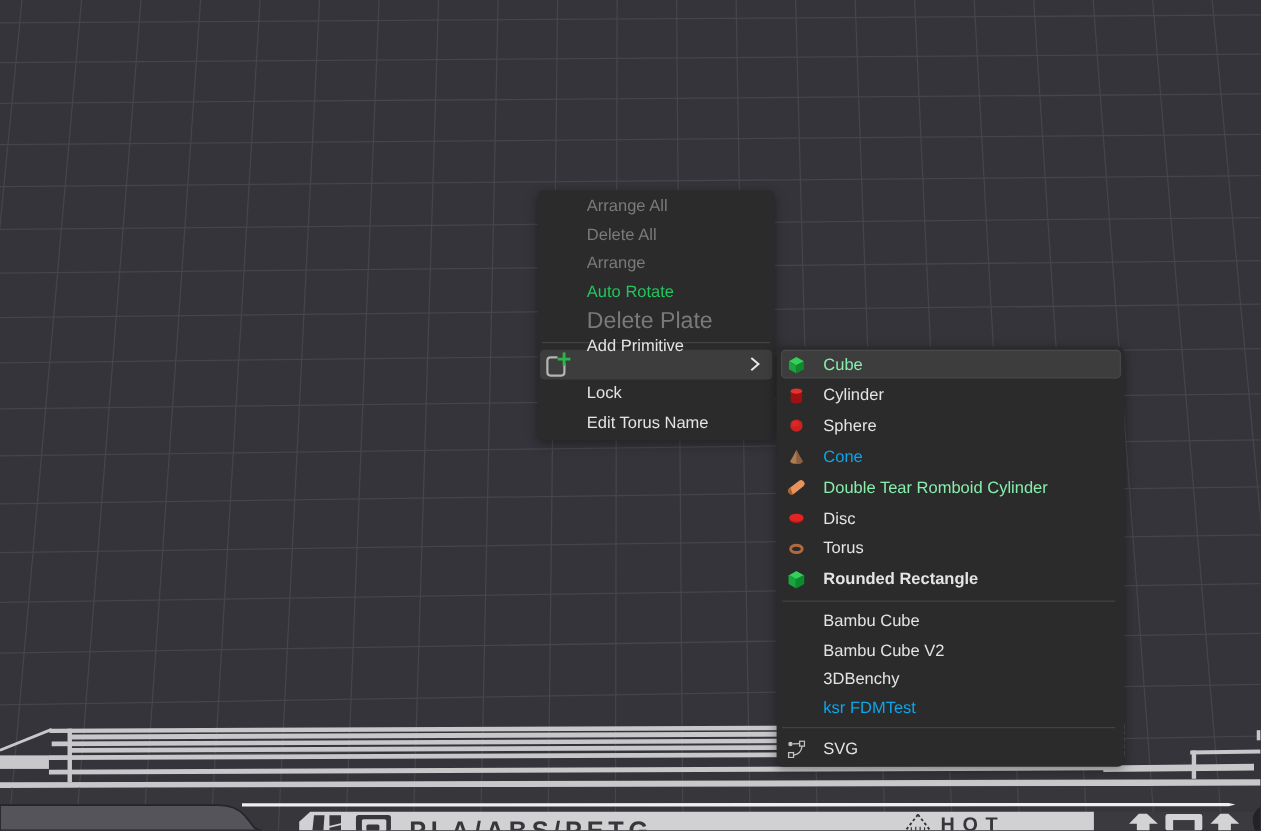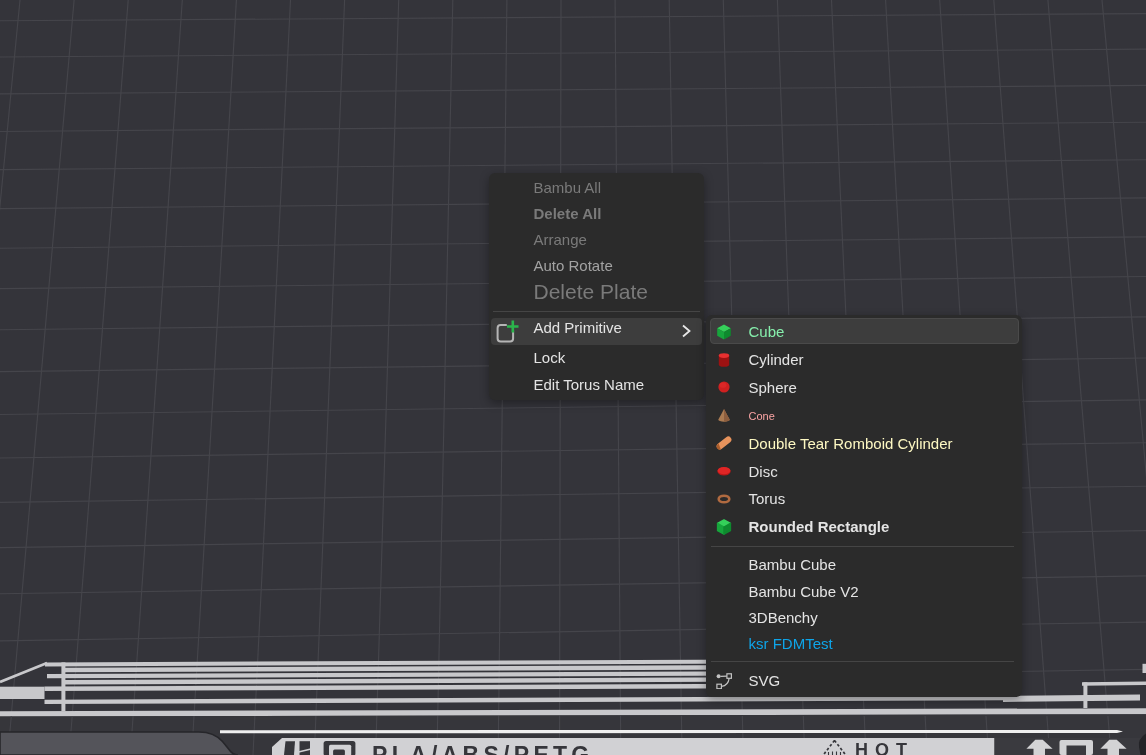--- a/index.html
+++ b/index.html
@@ -100,32 +100,32 @@
     <path d="M828.5,756 L828.5,752 M832.5,755.5 L832.5,751.5 M836.5,755.5 L836.5,751.5 M840.5,756 L840.5,752" stroke="#36363b" stroke-width="1.1" fill="none"></path>
     <text x="855" y="755.8" font-family="Liberation Sans, sans-serif" font-weight="bold" font-size="18px" letter-spacing="7" fill="#36363b">HOT</text>
     <rect x="994.5" y="738" width="151.5" height="17" fill="#3a3a3f"></rect>
     <polygon points="1026.4,748.8 1035.3,739.8 1042.7,739.8 1052.6,748.8 1045.0,748.8 1045.0,755.0 1033.5,755.0 1033.5,748.8" fill="#d3d3d5"></polygon>
     <polygon points="1100.4,748.8 1109.3,739.8 1116.7,739.8 1126.6,748.8 1119.0,748.8 1119.0,755.0 1107.5,755.0 1107.5,748.8" fill="#d3d3d5"></polygon>
     <rect x="1059.5" y="740" width="33.5" height="15" rx="2" fill="#d3d3d5"></rect>
     <rect x="1066.5" y="745.5" width="19.5" height="9.5" fill="#3a3a3f"></rect>
     <path d="M1146,733.5 Q1137.5,739 1139,747 L1140.5,755 L1146,755 Z" fill="#232327"></path>
 </svg>
 <div style="position:absolute;left:488.5px;top:172.5px;width:215.5px;height:227px;background:#2b2b2b;border-radius:6px;box-shadow:0 3px 10px rgba(0,0,0,0.35)"></div>
-<div style="position:absolute;left:533.5px;top:177.6px;height:20px;line-height:20px;font-size:15px;color:#7a7a7a;font-weight:normal;white-space:nowrap">Bambu All</div>
-<div style="position:absolute;left:533.5px;top:203.6px;height:20px;line-height:20px;font-size:15px;color:#7a7a7a;font-weight:bold;white-space:nowrap">Delete All</div>
+<div style="position:absolute;left:533.5px;top:177.6px;height:20px;line-height:20px;font-size:15px;color:#7a7a7a;font-weight:normal;white-space:nowrap">Arrange All</div>
+<div style="position:absolute;left:533.5px;top:203.6px;height:20px;line-height:20px;font-size:15px;color:#7a7a7a;font-weight:normal;white-space:nowrap">Delete All</div>
 <div style="position:absolute;left:533.5px;top:229.6px;height:20px;line-height:20px;font-size:15px;color:#7a7a7a;font-weight:normal;white-space:nowrap">Arrange</div>
-<div style="position:absolute;left:533.5px;top:255.60000000000002px;height:20px;line-height:20px;font-size:15px;color:#a3a3a3;font-weight:normal;white-space:nowrap">Auto Rotate</div>
+<div style="position:absolute;left:533.5px;top:255.60000000000002px;height:20px;line-height:20px;font-size:15px;color:#22c55e;font-weight:normal;white-space:nowrap">Auto Rotate</div>
 <div style="position:absolute;left:533.5px;top:281.6px;height:20px;line-height:20px;font-size:21px;color:#7a7a7a;font-weight:normal;white-space:nowrap">Delete Plate</div>
 <div style="position:absolute;left:493px;top:310.5px;width:207px;height:1px;background:#454545"></div>
 <div style="position:absolute;left:490.5px;top:318px;width:211.5px;height:27px;background:#3d3d3d;border-radius:4px"></div>
 <svg style="position:absolute;left:496px;top:318px" width="24" height="26" viewBox="0 0 24 26">
     <path d="M10.8,6.9 L4.6,6.9 Q1.6,6.9 1.6,9.9 L1.6,20.4 Q1.6,23.4 4.6,23.4 L14.1,23.4 Q17.1,23.4 17.1,20.4 L17.1,12.3" fill="none" stroke="#b5b5b5" stroke-width="2"></path>
     <path d="M16.8,2.5 L16.8,14.5 M11,8.5 L22.5,8.5" stroke="#2bb54c" stroke-width="2.6" fill="none"></path>
   </svg>
-<div style="position:absolute;left:533.5px;top:318px;height:20px;line-height:20px;font-size:15px;color:#e4e4e4;font-weight:normal;white-space:nowrap">Add Primitive</div>
+<div style="position:absolute;left:533.5px;top:305px;height:20px;line-height:20px;font-size:15px;color:#e4e4e4;font-weight:normal;white-space:nowrap">Add Primitive</div>
 <svg style="position:absolute;left:680px;top:323px" width="12" height="16" viewBox="0 0 12 16">
     <path d="M3,2.5 L9.5,8 L3,13.5" fill="none" stroke="#e8e8e8" stroke-width="1.8"></path>
   </svg>
 <div style="position:absolute;left:533.5px;top:348.4px;height:20px;line-height:20px;font-size:15px;color:#e4e4e4;font-weight:normal;white-space:nowrap">Lock</div>
 <div style="position:absolute;left:533.5px;top:375.2px;height:20px;line-height:20px;font-size:15px;color:#e4e4e4;font-weight:normal;white-space:nowrap">Edit Torus Name</div>
 <div style="position:absolute;left:705.5px;top:315px;width:316.5px;height:382px;background:#2b2b2b;border-radius:6px;box-shadow:0 3px 10px rgba(0,0,0,0.35)"></div>
 <div style="position:absolute;left:710px;top:318.3px;width:308.5px;height:25.4px;background:#3d3d3d;border-radius:4px;border:1px solid #4a4a4a;box-sizing:border-box"></div>
 <svg style="position:absolute;left:715.5px;top:323.7px" width="16" height="16" viewBox="0 0 16 16">
     <polygon points="8,0.5 14.8,4.3 8,8.1 1.2,4.3" fill="#35d05a"></polygon>
     <polygon points="1.2,4.3 8,8.1 8,15.5 1.2,11.7" fill="#17a53c"></polygon>
@@ -139,28 +139,28 @@
 <div style="position:absolute;left:748.5px;top:350.06px;height:20px;line-height:20px;font-size:15px;color:#e4e4e4;font-weight:normal;white-space:nowrap">Cylinder</div>
 <svg style="position:absolute;left:715.5px;top:379.41999999999996px" width="16" height="16" viewBox="0 0 16 16">
     <circle cx="8" cy="8" r="5.6" fill="#cf2020"></circle>
     <ellipse cx="7" cy="6.2" rx="3.4" ry="2.6" fill="#dc2727"></ellipse>
   </svg>
 <div style="position:absolute;left:748.5px;top:377.91999999999996px;height:20px;line-height:20px;font-size:15px;color:#e4e4e4;font-weight:normal;white-space:nowrap">Sphere</div>
 <svg style="position:absolute;left:715.5px;top:407.28px" width="16" height="16" viewBox="0 0 16 16">
     <path d="M8,2 Q4.8,8.3 2.3,12.4 A5.7,2.3 0 0 0 13.7,12.4 Q11.2,8.3 8,2 Z" fill="#ab7b52"></path>
     <path d="M8,2 Q11.2,8.3 13.7,12.4 A5.7,2.3 0 0 1 8,14.7 Z" fill="#8d5e3e"></path>
   </svg>
-<div style="position:absolute;left:748.5px;top:405.78px;height:20px;line-height:20px;font-size:11px;color:#fca5a5;font-weight:normal;white-space:nowrap">Cone</div>
+<div style="position:absolute;left:748.5px;top:405.78px;height:20px;line-height:20px;font-size:15px;color:#0ea5e9;font-weight:normal;white-space:nowrap">Cone</div>
 <svg style="position:absolute;left:715.5px;top:435.14px" width="16" height="16" viewBox="0 0 16 16">
     <g transform="rotate(-38 8 8)">
       <rect x="-0.5" y="4.8" width="17" height="6.4" rx="3.2" fill="#e8935c"></rect>
       <path d="M3.5,4.8 L1.5,11.2 A3.2,3.2 0 0 1 0.8,5.6 Z" fill="#aa5c2a"></path>
     </g>
   </svg>
-<div style="position:absolute;left:748.5px;top:433.64px;height:20px;line-height:20px;font-size:15px;color:#fef9c3;font-weight:normal;white-space:nowrap">Double Tear Romboid Cylinder</div>
+<div style="position:absolute;left:748.5px;top:433.64px;height:20px;line-height:20px;font-size:15px;color:#86efac;font-weight:normal;white-space:nowrap">Double Tear Romboid Cylinder</div>
 <svg style="position:absolute;left:715.5px;top:463.0px" width="16" height="16" viewBox="0 0 16 16">
     <ellipse cx="8" cy="8.4" rx="6.6" ry="4.1" fill="#b81818"></ellipse>
     <ellipse cx="8" cy="7.6" rx="6.4" ry="3.6" fill="#e02525"></ellipse>
   </svg>
 <div style="position:absolute;left:748.5px;top:461.5px;height:20px;line-height:20px;font-size:15px;color:#e4e4e4;font-weight:normal;white-space:nowrap">Disc</div>
 <svg style="position:absolute;left:715.5px;top:490.86px" width="16" height="16" viewBox="0 0 16 16">
     <ellipse cx="8" cy="8" rx="5.3" ry="3.3" fill="none" stroke="#b06a40" stroke-width="2.6"></ellipse>
   </svg>
 <div style="position:absolute;left:748.5px;top:489.36px;height:20px;line-height:20px;font-size:15px;color:#e4e4e4;font-weight:normal;white-space:nowrap">Torus</div>
 <svg style="position:absolute;left:715.5px;top:518.72px" width="16" height="16" viewBox="0 0 16 16">

